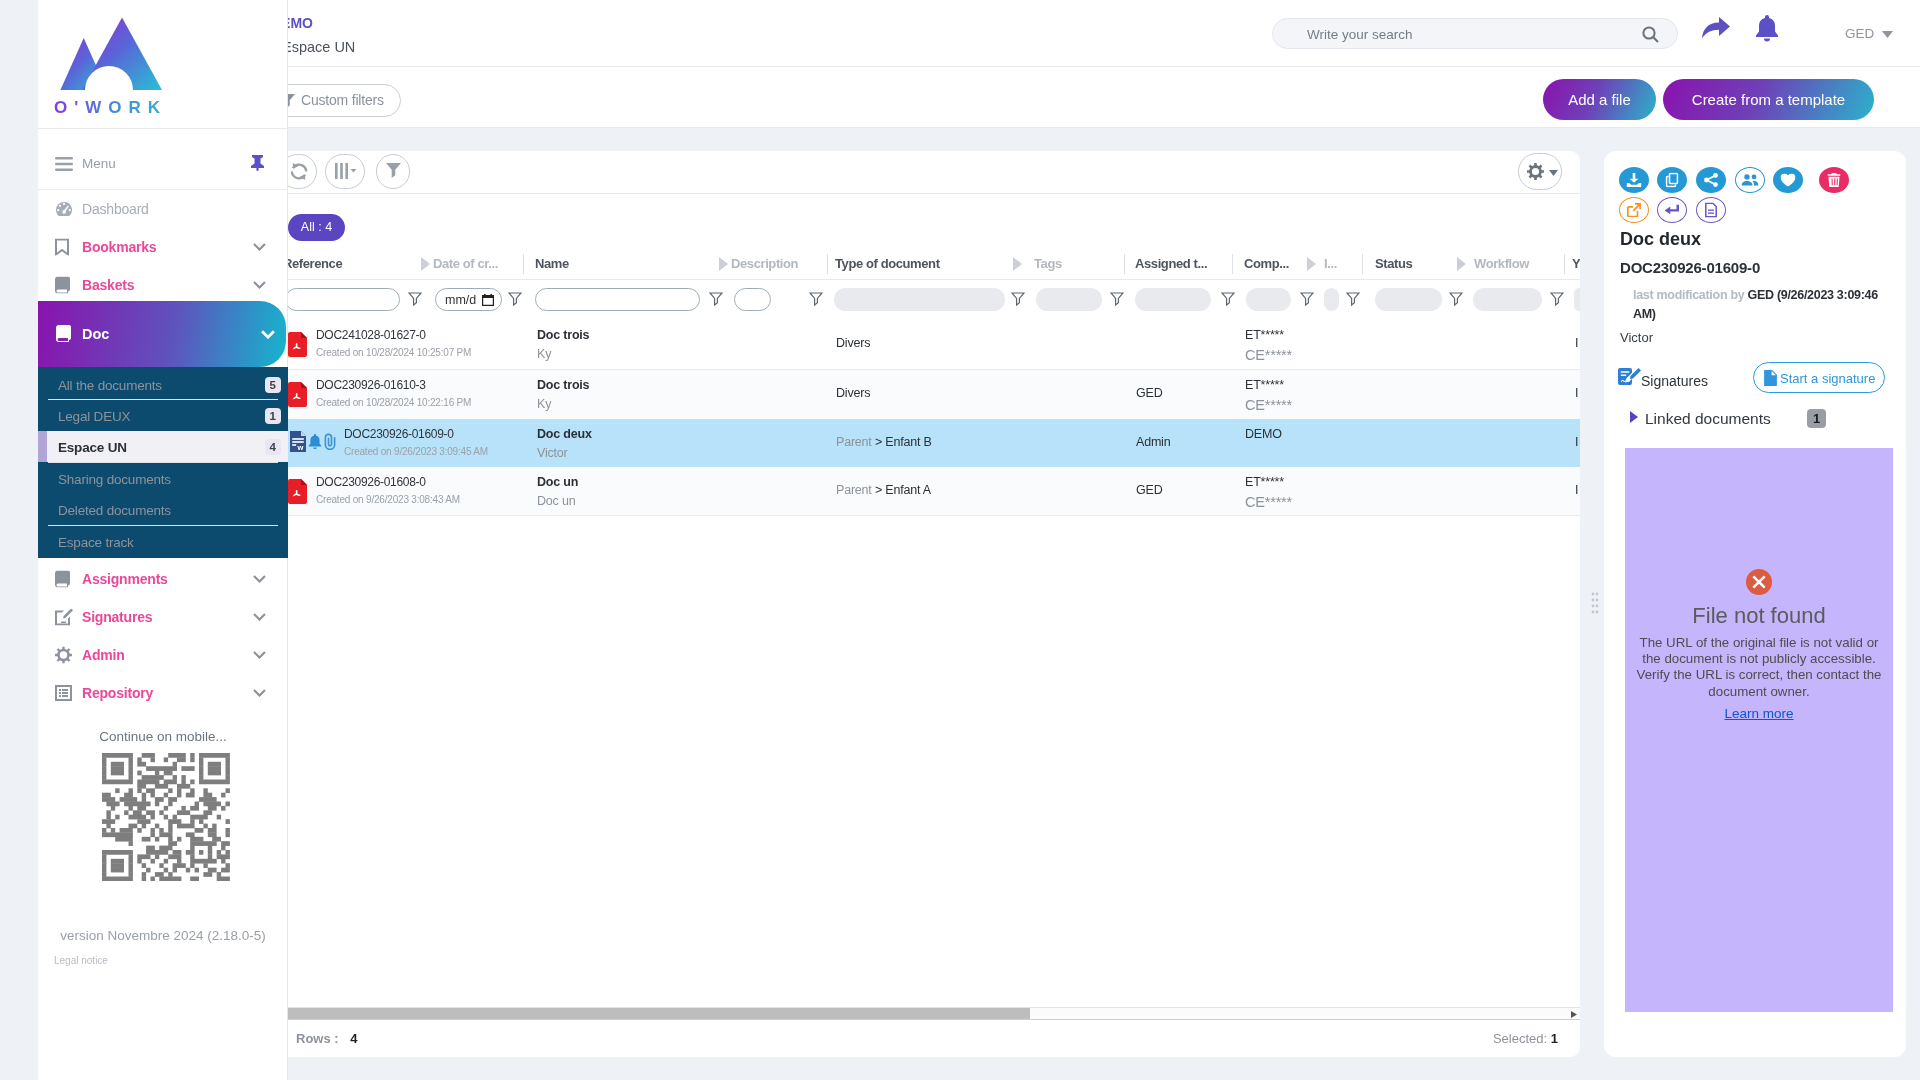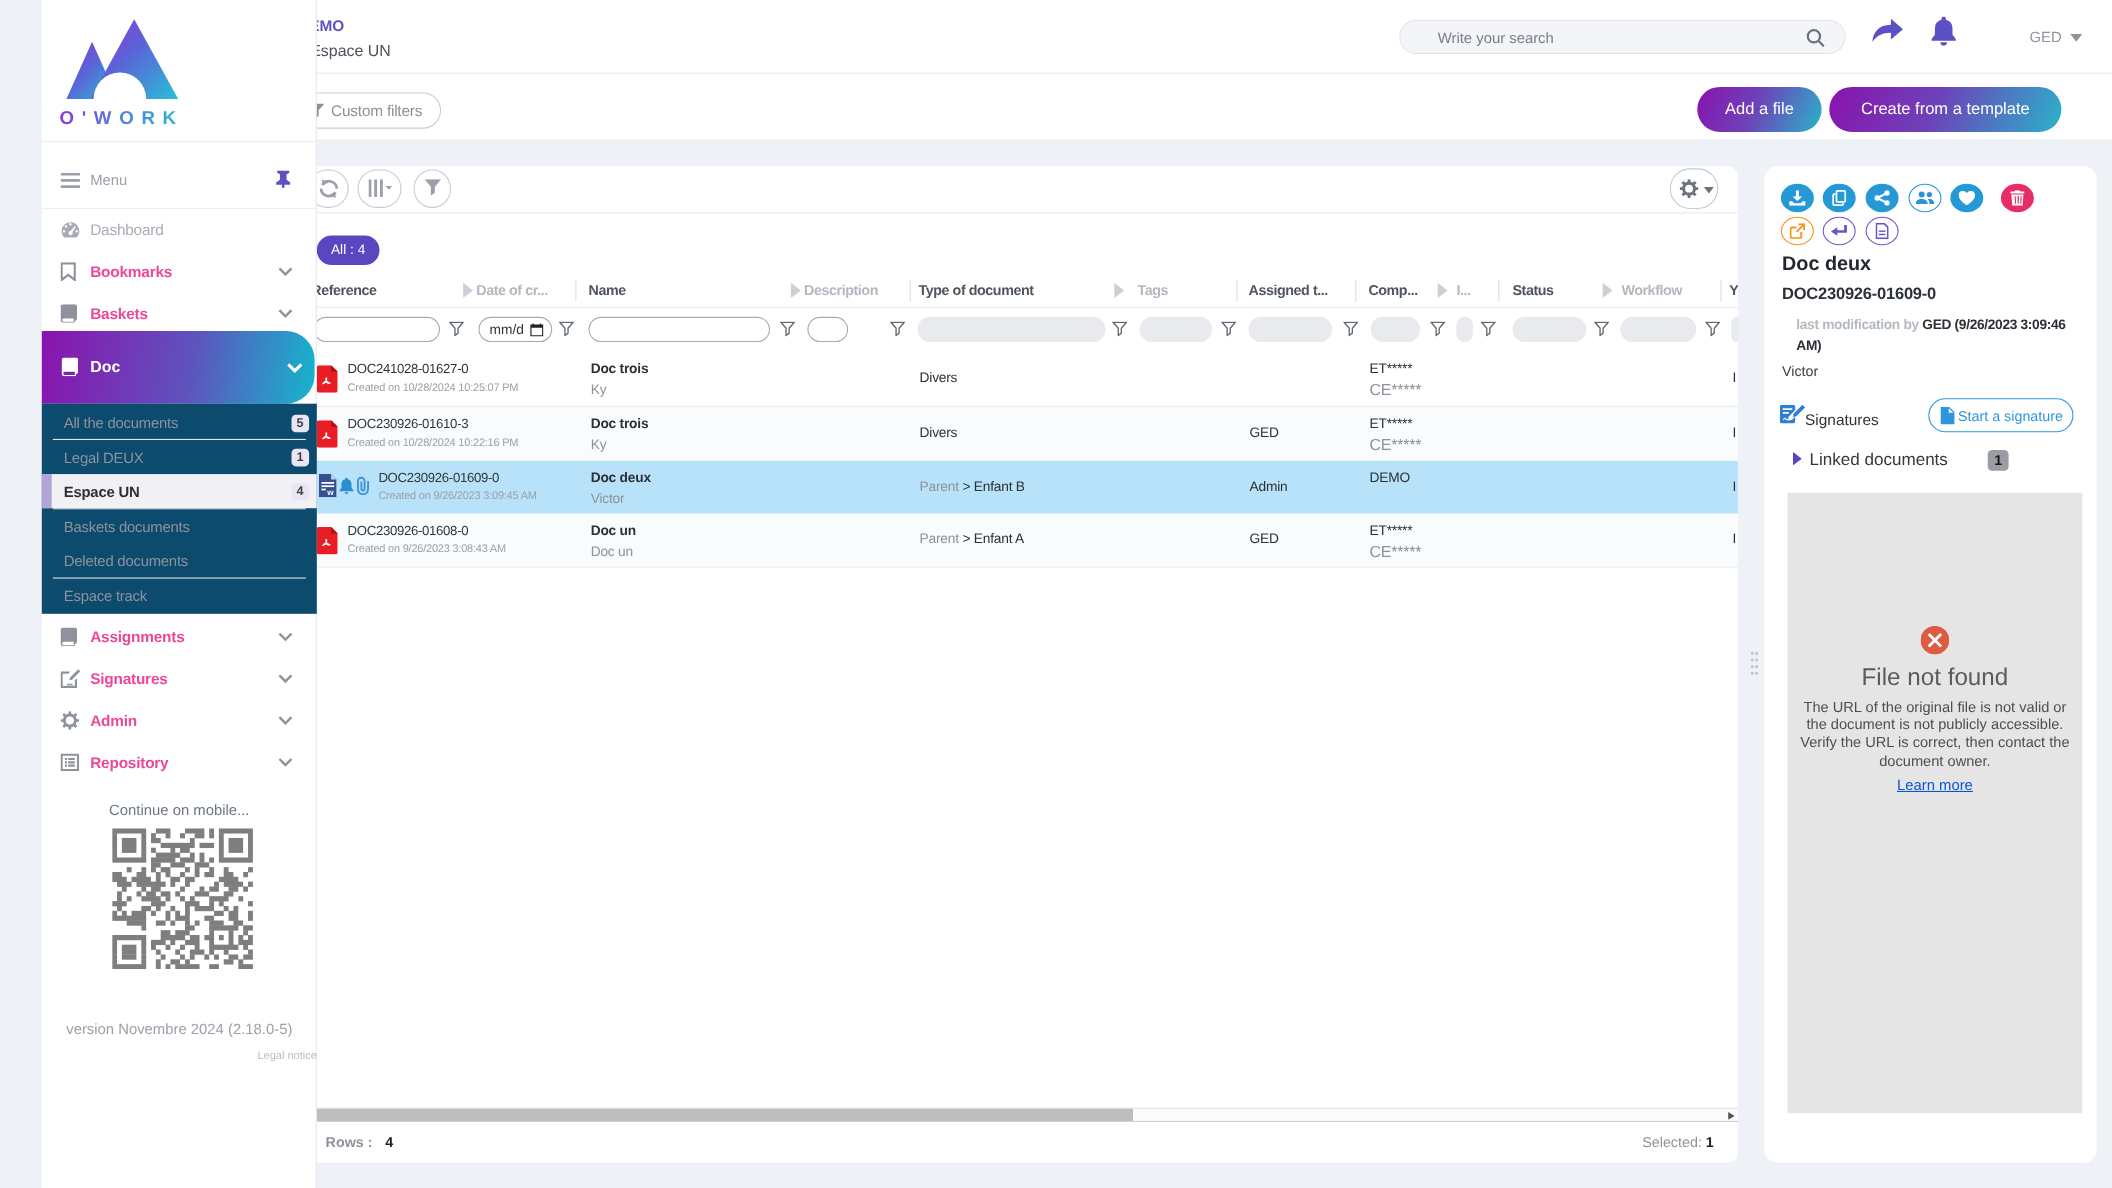--- a/index.html
+++ b/index.html
@@ -18,21 +18,21 @@
 #docblock .tx{position:absolute;left:44px;top:25px;font-size:14.5px;font-weight:bold;color:#fff;}
 #submenu{position:absolute;left:0;top:367px;width:250px;height:191px;background:#0c4a6e;}
 .smitem{position:absolute;left:0;width:250px;height:31px;}
 .smitem .tx{position:absolute;left:20px;top:50%;transform:translateY(-50%);font-size:13.5px;color:#8d939c;letter-spacing:-0.2px;}
 .smitem .bdg{position:absolute;right:7px;top:50%;transform:translateY(-50%);background:#e9e5f3;border-radius:4px;font-size:11.5px;font-weight:bold;color:#3e434a;padding:2px 5px;min-width:10px;text-align:center;}
 .smdiv{position:absolute;left:10px;width:230px;border-top:1px solid #dfe2e7;}
 #mobile{position:absolute;left:0;top:729px;width:250px;text-align:center;}
 #mobile .t1{font-size:13.5px;color:#6c7680;}
 #qrbox{margin:9px 0 0 64px;width:128px;height:128px;}
 #ver{position:absolute;left:0;top:928px;width:250px;text-align:center;font-size:13.5px;color:#9aa0a8;}
-#legal{position:absolute;left:0;top:955px;width:250px;text-align:right;font-size:10px;color:#b6bcc3;}
+#legal{position:absolute;left:0;top:955px;width:250px;text-align:left;font-size:10px;color:#b6bcc3;padding-left:16px;}
 
 #header{position:absolute;left:250px;top:0;width:1670px;height:128px;background:#fff;border-bottom:1px solid #e7eaee;}
 #bc1{position:absolute;left:21px;top:15px;font-size:14px;font-weight:bold;color:#5b51c5;}
 #bc2{position:absolute;left:32px;top:39px;font-size:14.5px;color:#4b525a;}
 #hdiv{position:absolute;left:8px;top:66px;width:1662px;border-top:1px solid #e7eaee;}
 #searchbox{position:absolute;left:1022px;top:18px;width:406px;height:31px;background:#f3f5f9;border:1px solid #e3e7ec;border-radius:16px;}
 #searchbox .ph{position:absolute;left:34px;top:8px;font-size:13.5px;color:#757e88;}
 #cf{position:absolute;left:15px;top:84px;width:136px;height:33px;border:1px solid #c9ced5;border-radius:17px;color:#8b929b;font-size:14px;letter-spacing:-0.2px;}
 #cf span{position:absolute;left:35px;top:7px;}
 .gbtn{position:absolute;top:79px;height:41px;border-radius:21px;background:linear-gradient(115deg,#8a12ae 0%,#6e41b8 45%,#2ab3cb 100%);color:#fff;font-size:15px;text-align:center;line-height:41px;}
@@ -78,21 +78,21 @@
 #ptitle{position:absolute;left:16px;top:78px;font-size:18px;font-weight:bold;color:#23282e;}
 #pref{position:absolute;left:16px;top:108px;font-size:15px;font-weight:bold;color:#2c3137;letter-spacing:-0.2px;}
 #pmod{position:absolute;left:16px;top:135px;width:262px;font-size:12.5px;font-weight:bold;color:#2c3137;line-height:19px;letter-spacing:-0.3px;margin-left:13px;}
 #pmod span{color:#b4bac1;}
 #pvictor{position:absolute;left:16px;top:179px;font-size:13px;color:#3a4047;}
 #psig{position:absolute;left:37px;top:222px;font-size:14px;color:#2f353b;}
 #psigbtn{position:absolute;left:149px;top:211px;width:132px;height:31px;border:1px solid #2e9ae0;border-radius:16px;}
 #psigbtn span{position:absolute;left:26px;top:8px;font-size:13px;color:#2e96dc;white-space:nowrap;}
 #plink{position:absolute;left:41px;top:259px;font-size:15.5px;color:#33383e;}
 #plbadge{position:absolute;left:203px;top:258px;background:#9a9ea4;border-radius:4px;font-size:13px;font-weight:bold;color:#16181b;padding:2px 6px;}
-#preview{position:absolute;left:21px;top:297px;width:268px;height:564px;background:#e5e5e5;}
+#preview{position:absolute;left:21px;top:297px;width:268px;height:564px;background:#c4b5fd;}
 #pnf-title{position:absolute;left:0;top:155px;width:268px;text-align:center;font-size:22px;color:#5b5b5b;}
 #pnf-body{position:absolute;left:9px;top:187px;width:250px;text-align:center;font-size:13.3px;color:#4e4e4e;line-height:16.2px;}
 #pnf-link{position:absolute;left:0;top:258px;width:268px;text-align:center;font-size:13.5px;color:#0b57d0;}
 #drag{position:absolute;left:1591px;top:592px;width:8px;height:22px;}
 </style>
 </head>
 <body>
 
 <div id="sidebar">
 <svg id="logo" width="222" height="110" viewBox="0 0 222 110">
@@ -169,21 +169,21 @@
         <span class="tx">Legal DEUX</span>
         <span class="bdg">1</span>
       </div>
  <div class="smitem" style="top:64px;background:#f1f1f5">
         <span class="tx" style="color:#2b3036;font-weight:bold">Espace UN</span>
         <span class="bdg">4</span>
         <span style="position:absolute;left:0;top:0;width:9px;height:31px;background:#b1a4d6"></span>
       </div>
  <div class="smdiv" style="top:95px"></div>
  <div class="smitem" style="top:96px">
-        <span class="tx">Baskets documents</span>
+        <span class="tx">Sharing documents</span>
       </div>
  <div class="smitem" style="top:127px">
         <span class="tx">Deleted documents</span>
       </div>
  <div class="smdiv" style="top:158px"></div>
  <div class="smitem" style="top:159px">
         <span class="tx">Espace track</span>
       </div>
 </div>
 <div class="mitem" style="top:560px">

